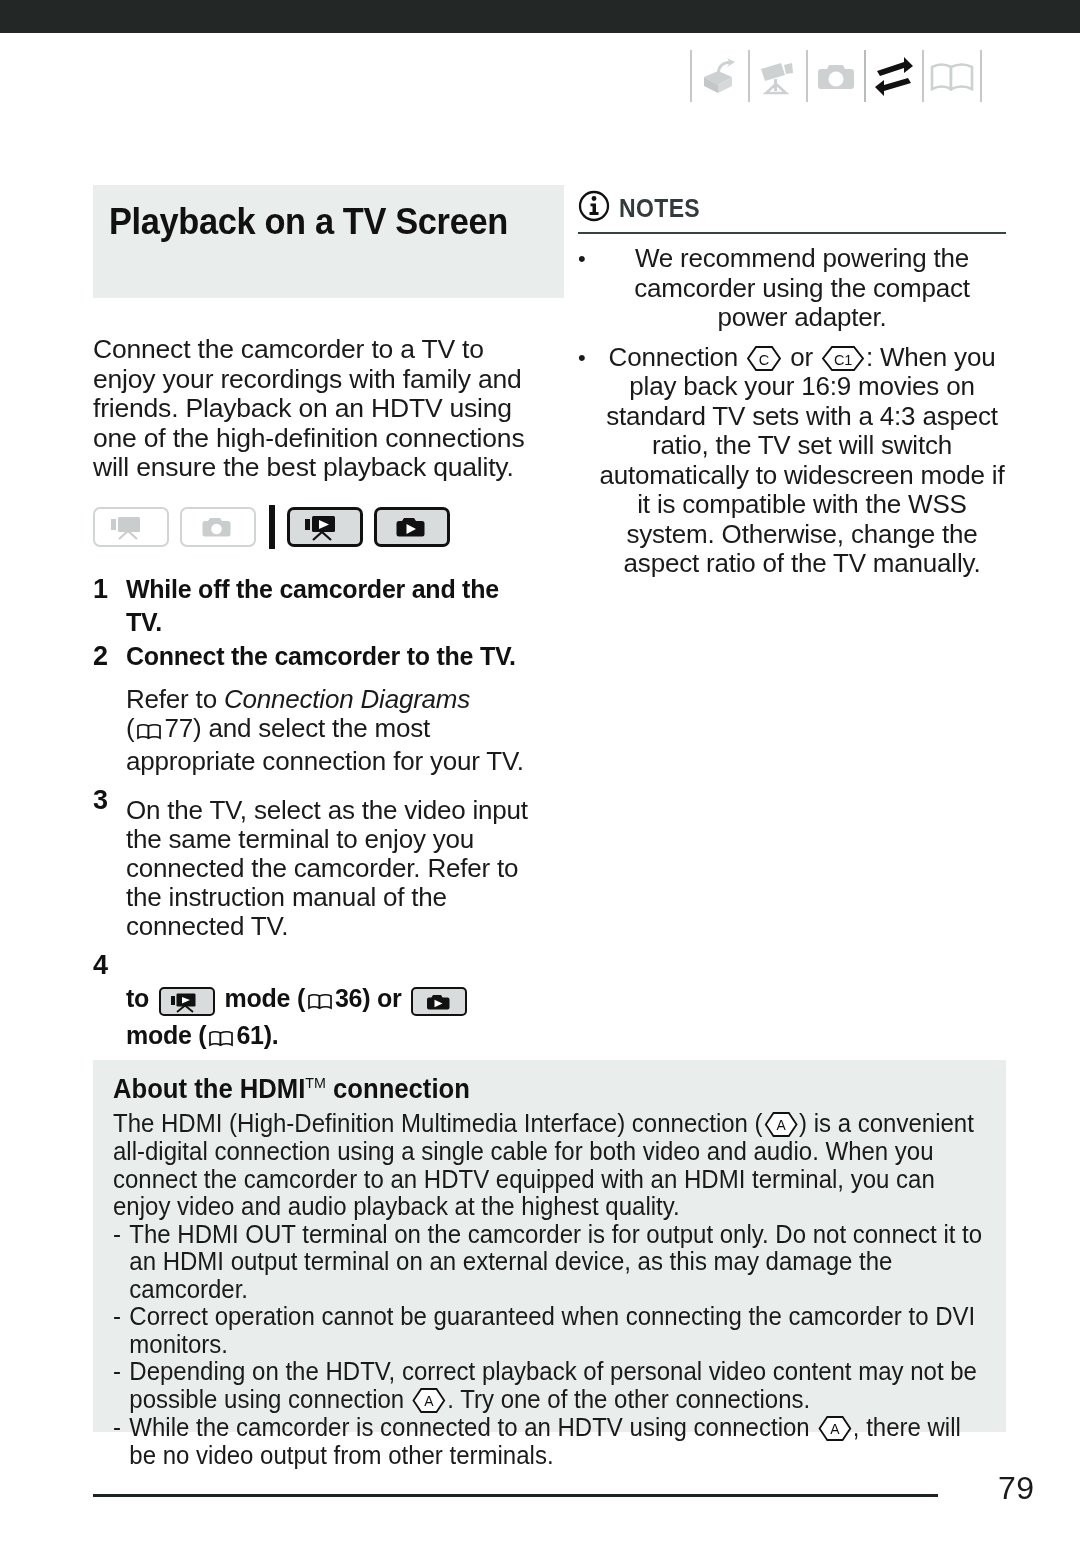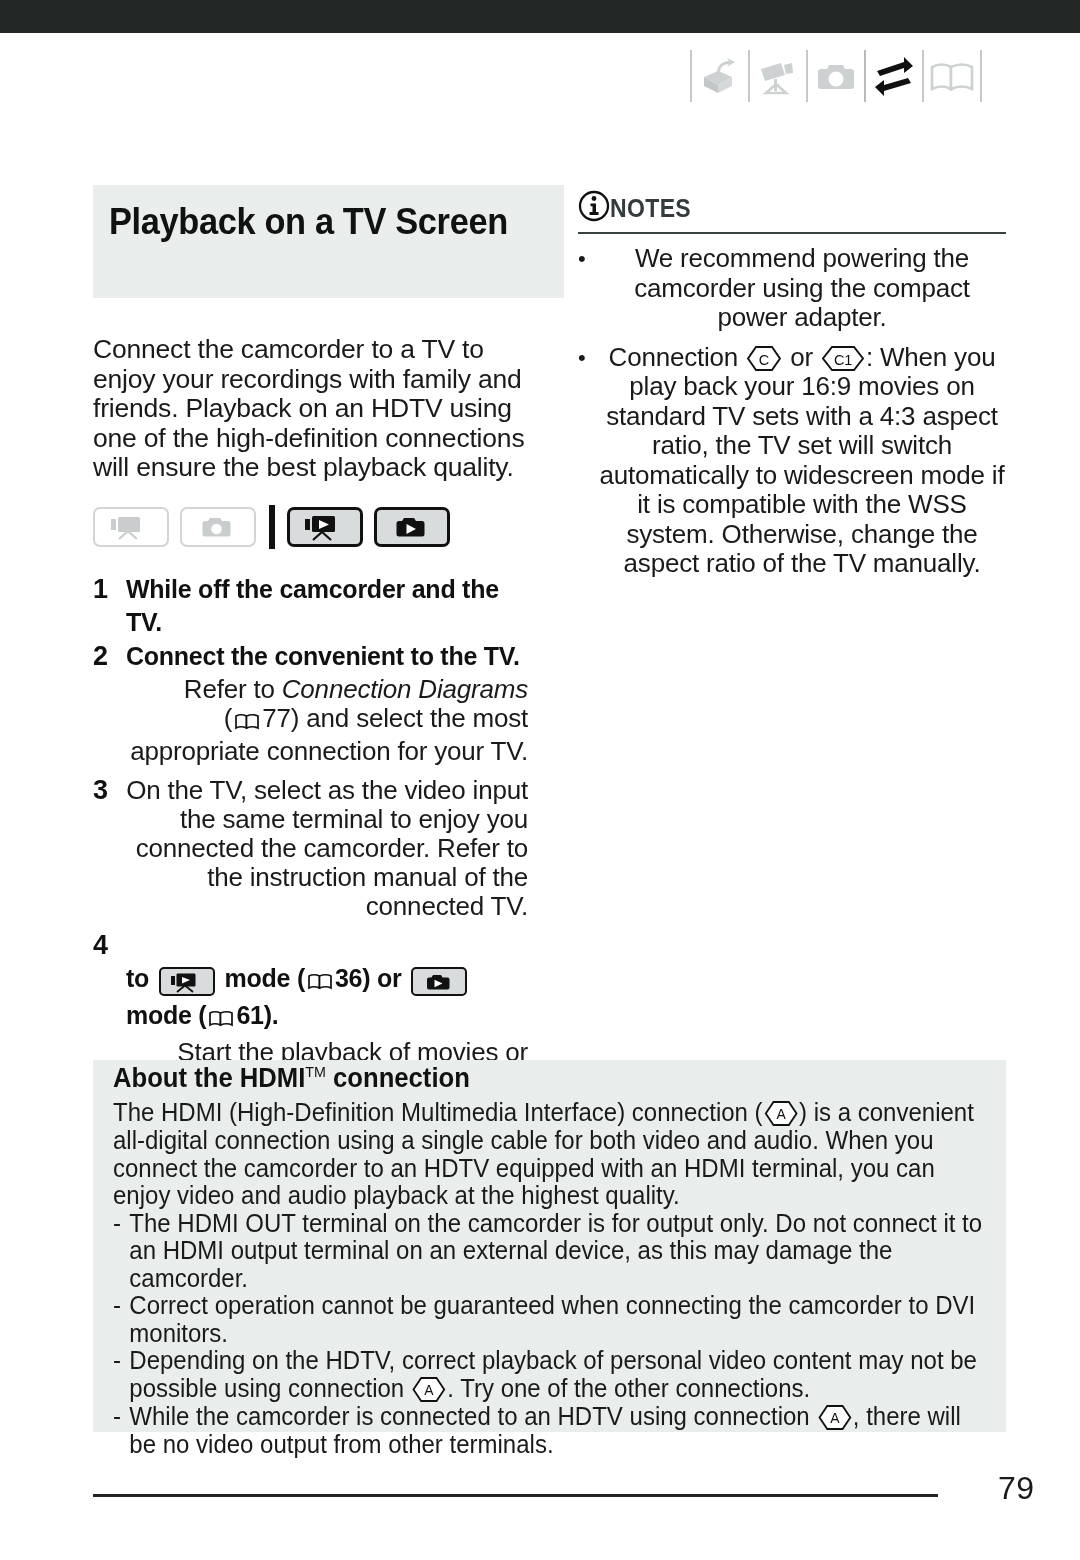--- a/index.html
+++ b/index.html
@@ -139,22 +139,21 @@
     font-weight: bold;
     line-height: 33px;
     letter-spacing: -0.25px;
     color: #111;
   }
   .step-text {
     font-size: 26px;
     line-height: 29px;
     letter-spacing: -0.2px;
     color: #1a1a1a;
-    margin-top: 2px;
-    text-align: right;
+    margin-top: 12px;
   }
 
   
   .chip {
     display: inline-flex;
     align-items: center;
     justify-content: center;
     width: 56px;
     height: 29px;
     border: 2px solid #111;
@@ -168,20 +167,21 @@
   
   .right-col {
     position: absolute;
     left: 578px;
     top: 190px;
     width: 428px;
   }
   .notes-head {
     display: flex;
     align-items: center;
+    gap: 9px;
   }
   .notes-label {
     font-family: "Liberation Sans Narrow", "Liberation Sans", sans-serif;
     font-size: 25px;
     font-weight: bold;
     letter-spacing: 0.4px;
     color: #333b3d;
     transform: scaleX(0.92);
     transform-origin: left center;
   }
@@ -220,21 +220,21 @@
 
   
   .hdmi-box {
     position: absolute;
     left: 93px;
     top: 1060px;
     width: 913px;
     height: 372px;
     background: #e9edec;
     box-sizing: border-box;
-    padding: 3px 18px 0 20px;
+    padding: 14px 18px 0 20px;
   }
   .hdmi-head {
     font-family: "Liberation Sans Narrow", "Liberation Sans", sans-serif;
     font-size: 27px;
     font-weight: bold;
     color: #111;
     letter-spacing: 0px;
     transform: scaleX(0.95);
     transform-origin: left center;
     margin-bottom: 5px;
@@ -375,21 +375,21 @@
     <div class="step">
       <div class="step-num">1</div>
       <div class="step-body">
         <div class="step-head">While off the camcorder and the TV.</div>
       </div>
     </div>
 
     <div class="step">
       <div class="step-num">2</div>
       <div class="step-body">
-        <div class="step-head">Connect the convenient to the TV.</div>
+        <div class="step-head">Connect the camcorder to the TV.</div>
         <div class="step-text">
           <span>Refer to </span><span class="ital">Connection Diagrams</span><br>
           <span>(</span><span class="bookicon"><svg width="26" height="19" viewBox="0 0 26 19">
                 <path d="M2 4 Q7 1.5 12.5 4 L12.5 16 Q7 13.5 2 16 Z" fill="#fff" stroke="#111" stroke-width="1.7"></path>
                 <path d="M24 4 Q19 1.5 12.5 4 L12.5 16 Q19 13.5 24 16 Z" fill="#fff" stroke="#111" stroke-width="1.7"></path>
               </svg></span><span>77</span><span>) and select the most appropriate connection for your TV.</span>
         </div>
       </div>
     </div>
 

